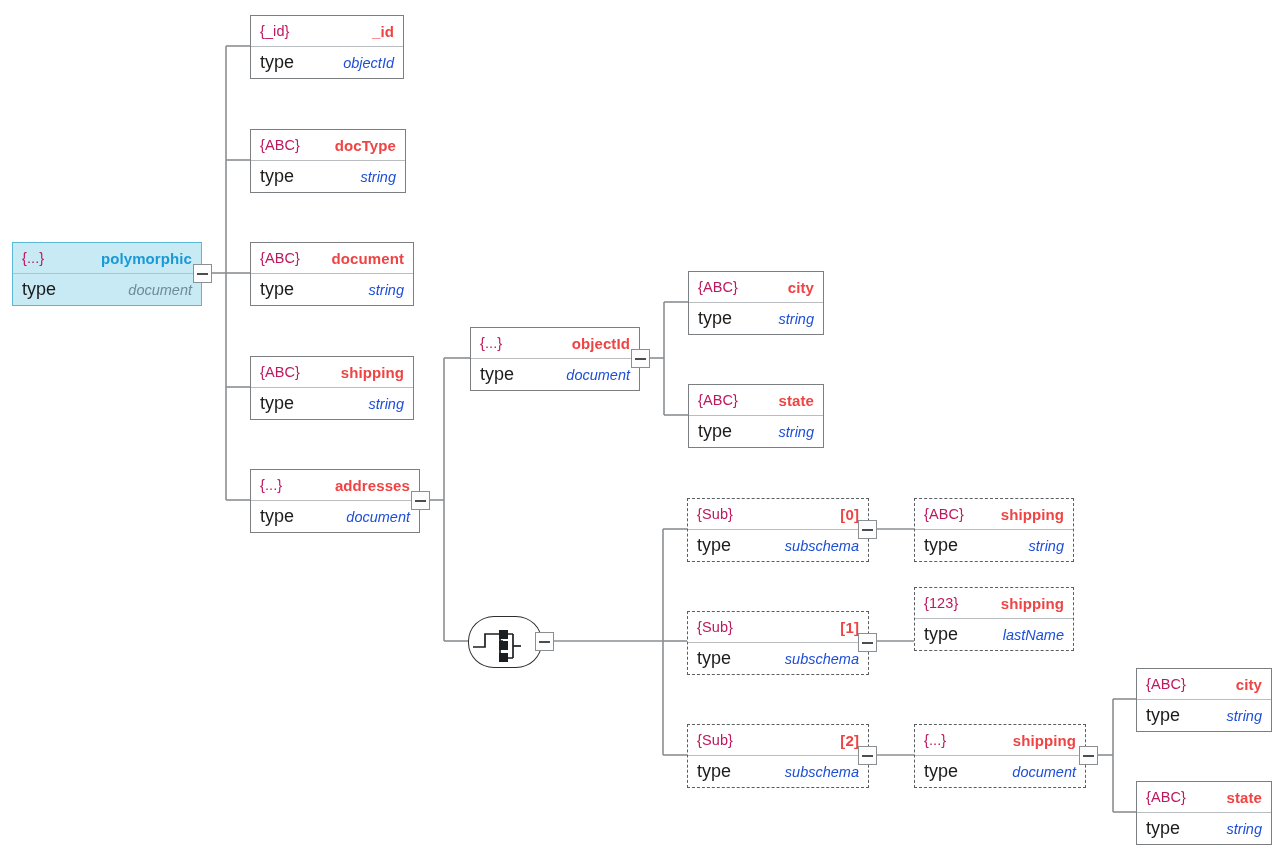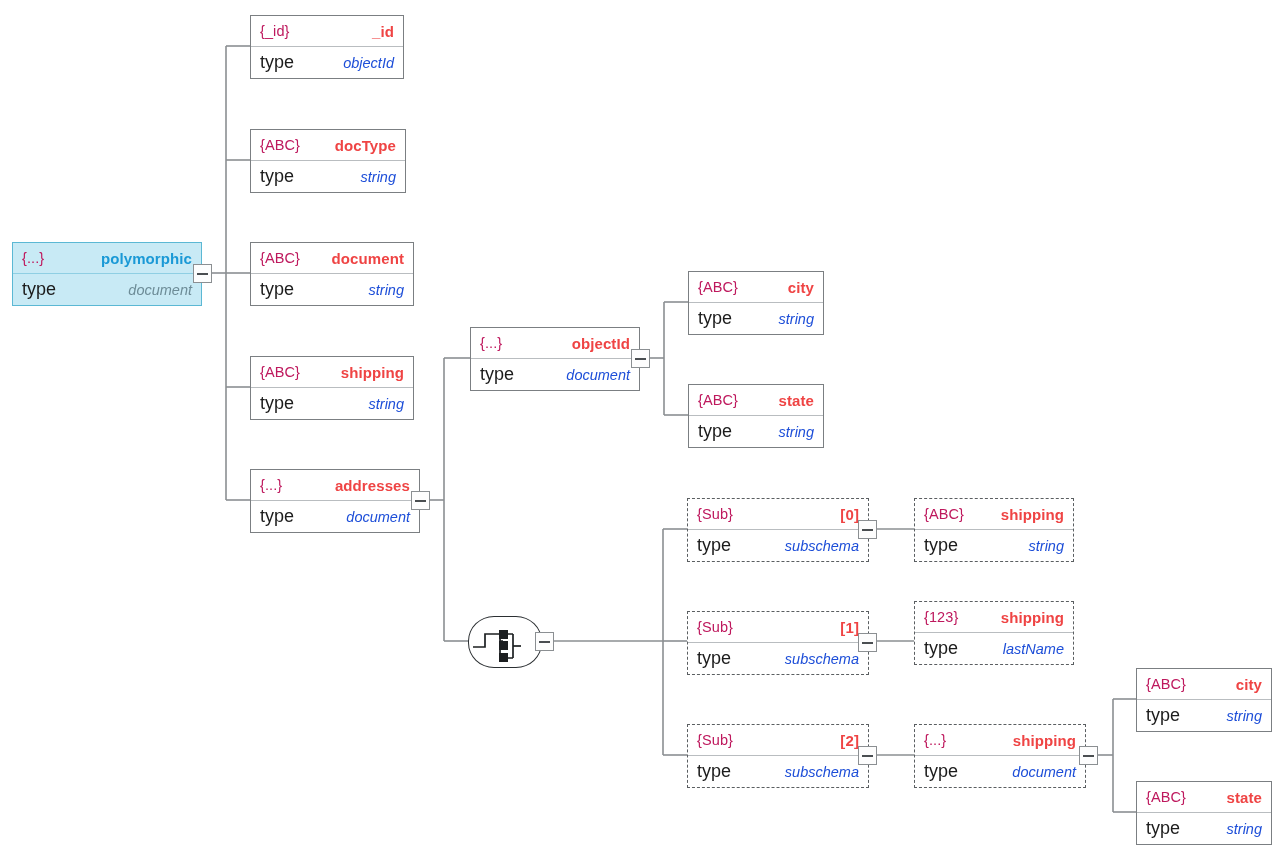--- a/index.html
+++ b/index.html
@@ -329,21 +329,21 @@
     <div class="row head">
       <span class="icon-tag">{ABC}</span>
       <span class="field-name">shipping</span>
     </div>
     <div class="row">
       <span class="type-key">type</span>
       <span class="type-val">string</span>
     </div>
   </div>
 
-  <div class="node dashed" style="left:914px; top:601px; width:160px;">
+  <div class="node dashed" style="left:914px; top:587px; width:160px;">
     <div class="row head">
       <span class="icon-tag">{123}</span>
       <span class="field-name">shipping</span>
     </div>
     <div class="row">
       <span class="type-key">type</span>
       <span class="type-val">lastName</span>
     </div>
   </div>
 

